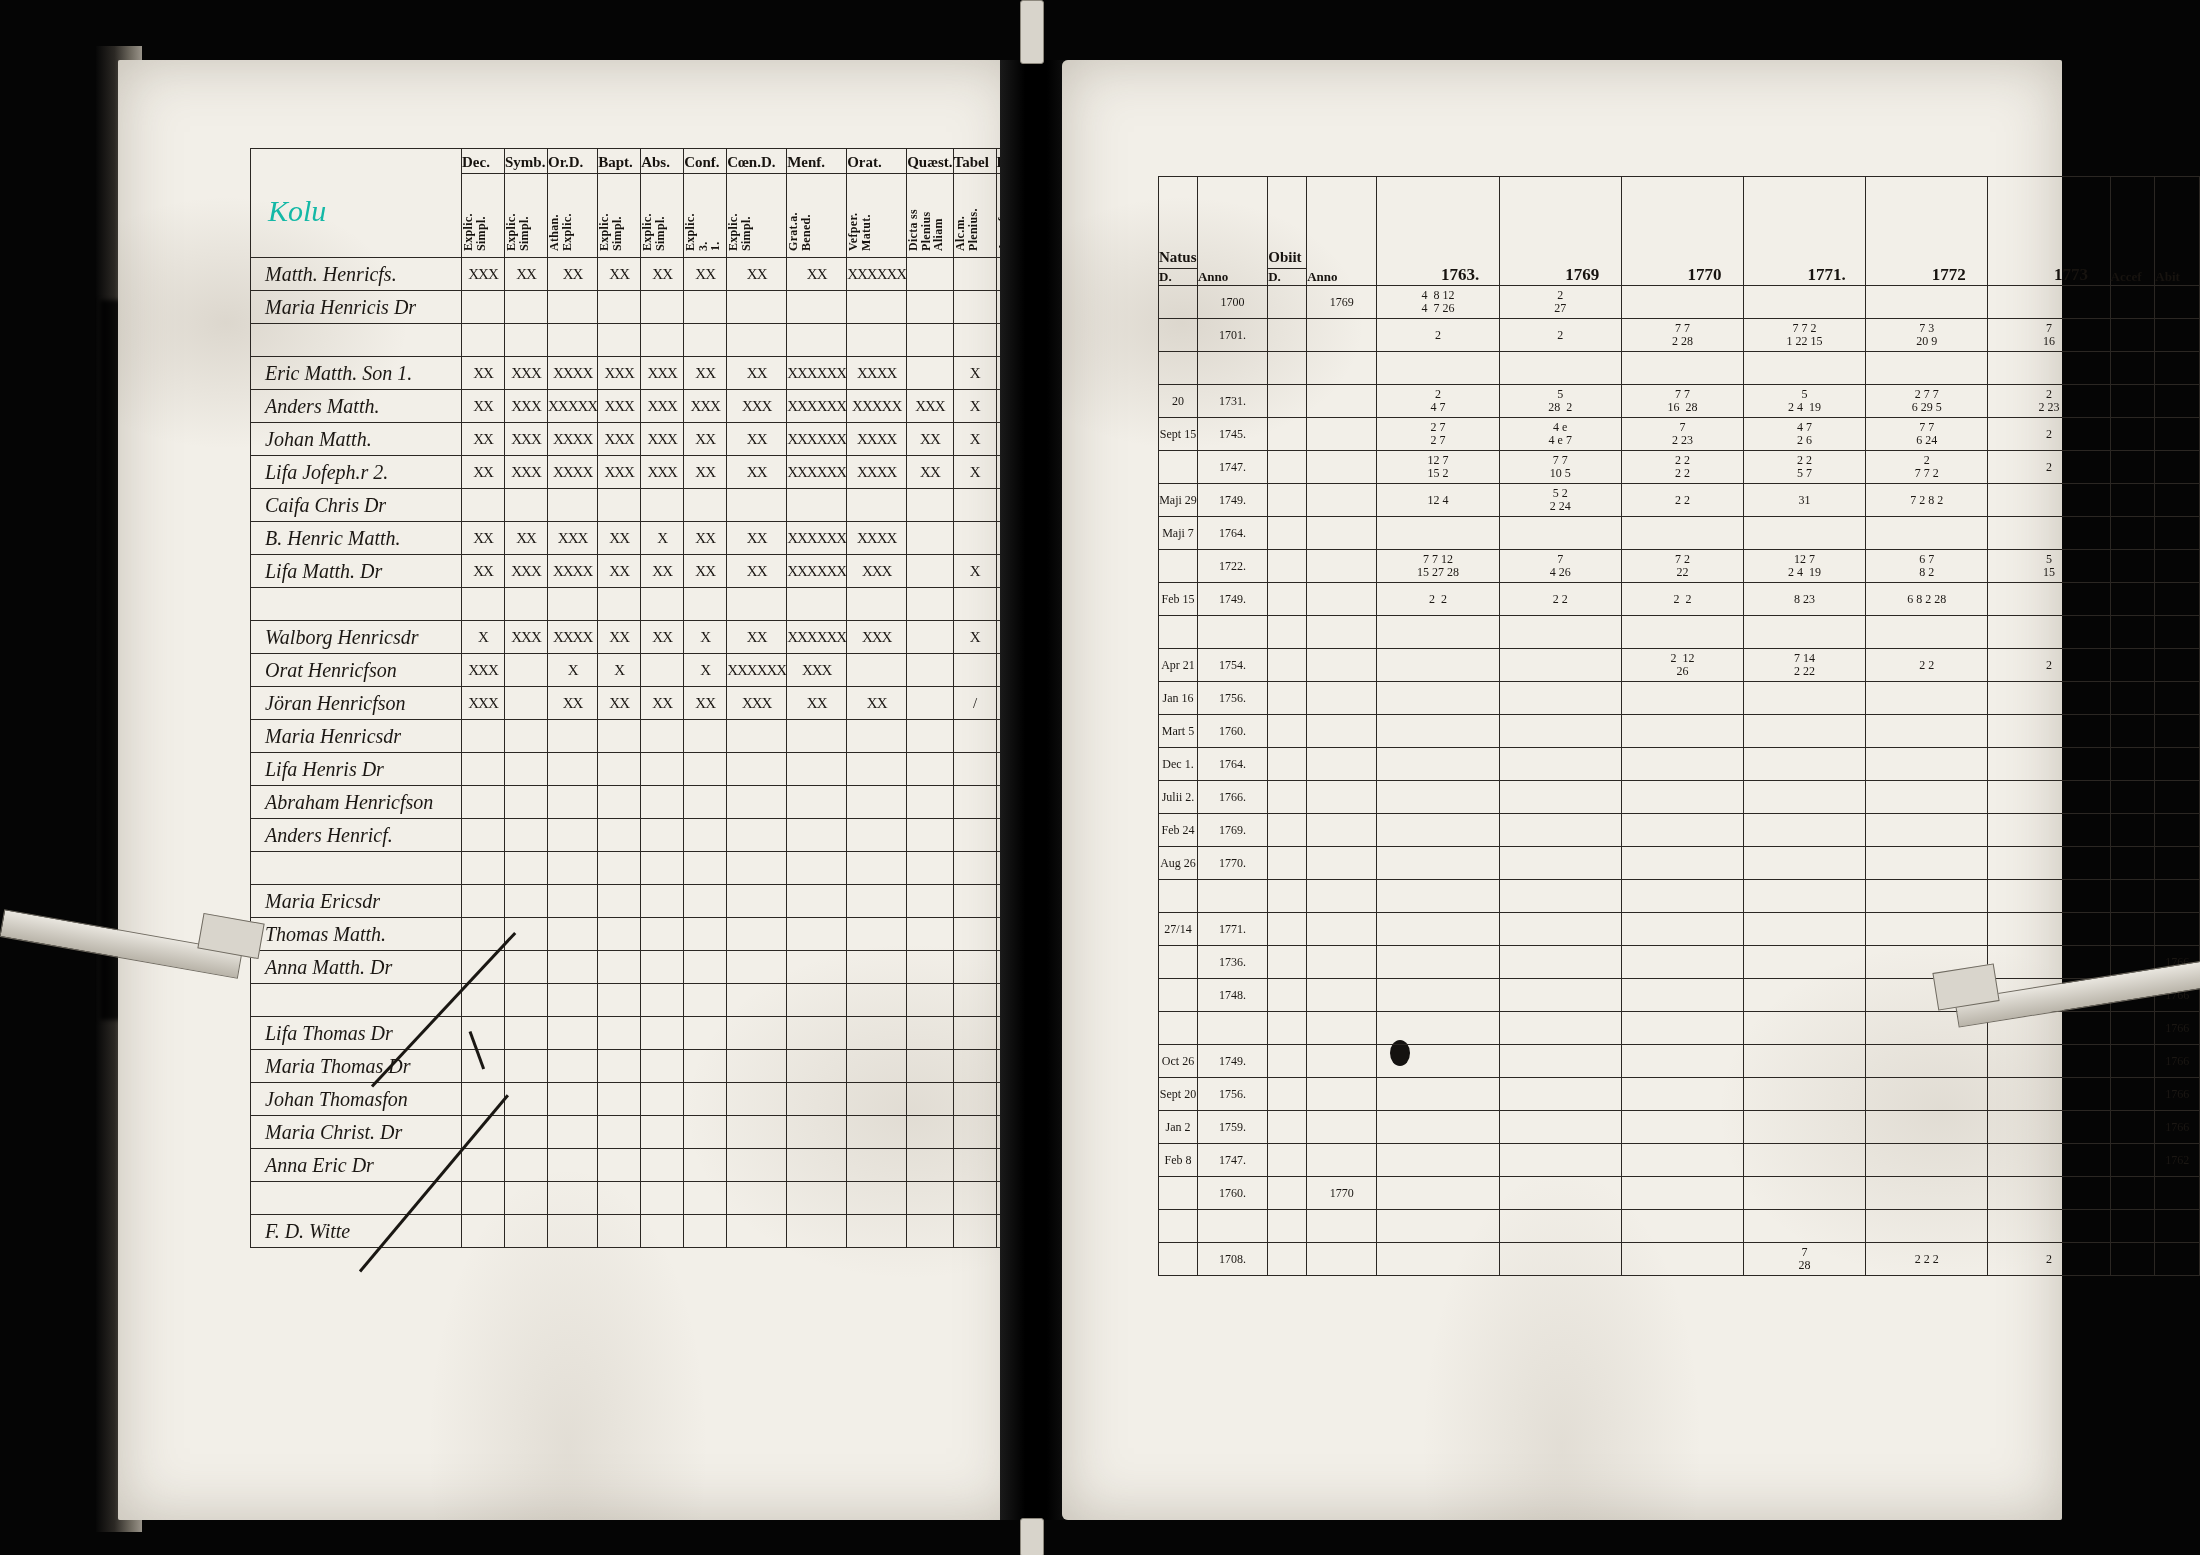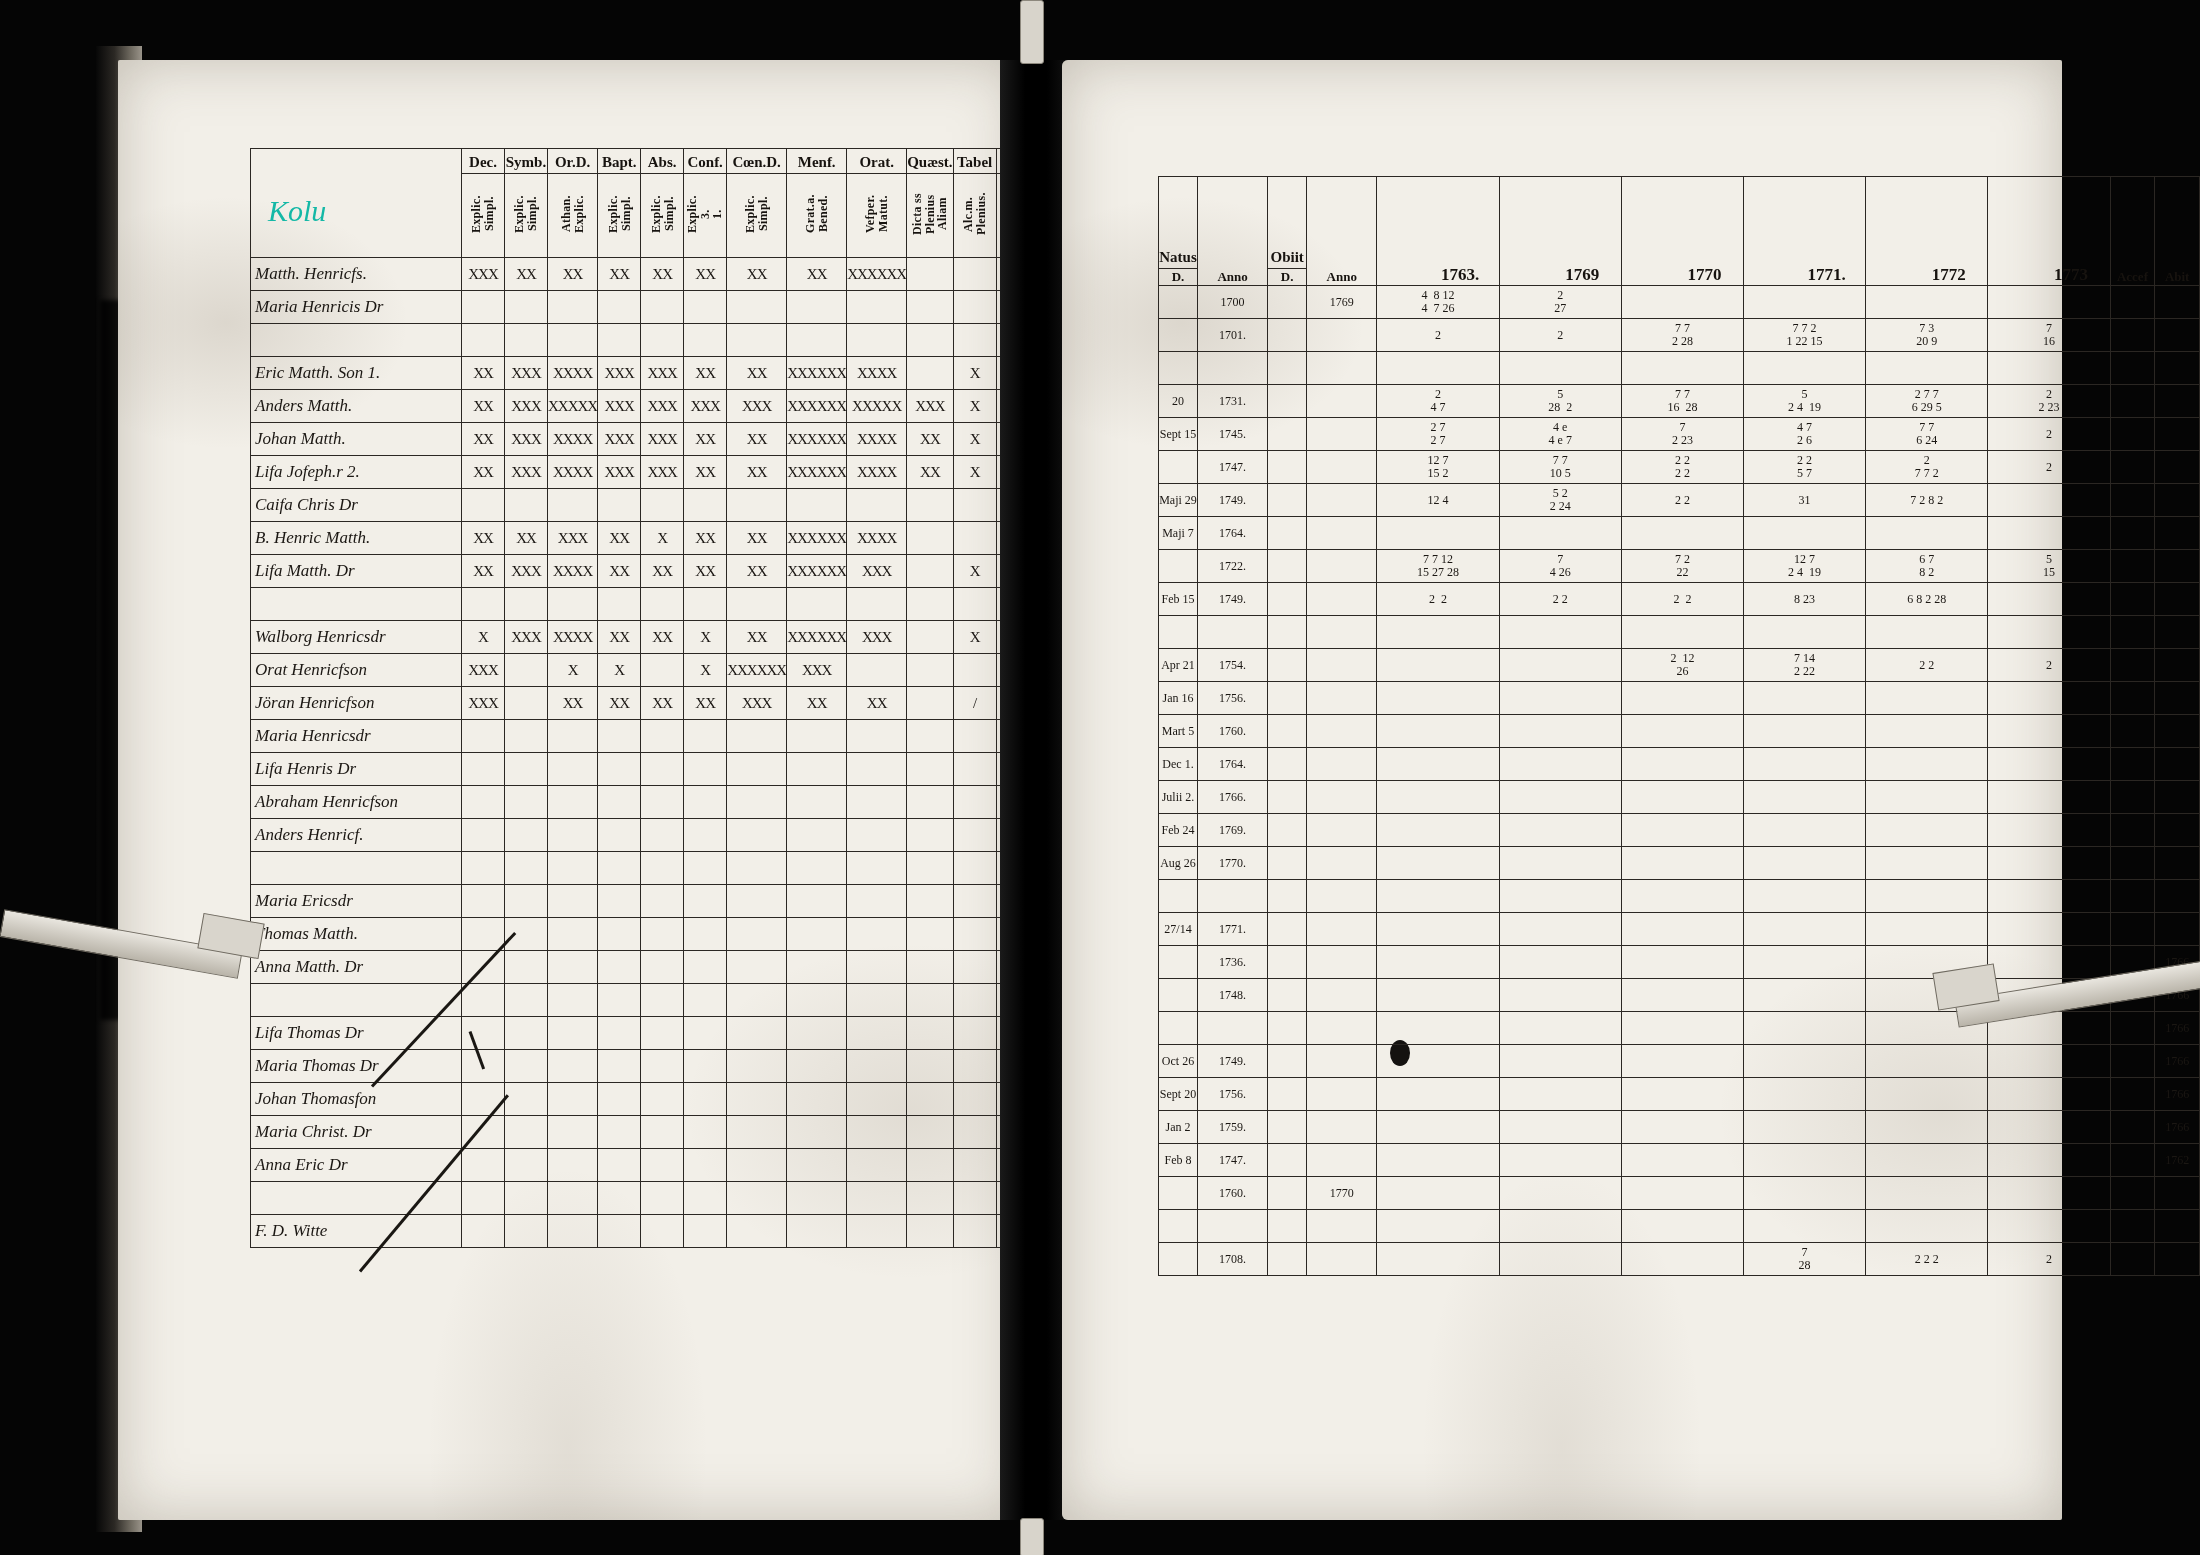--- a/index.html
+++ b/index.html
@@ -45,29 +45,29 @@
   .rod-right{left:1955px;top:980px;width:250px;height:26px;transform:rotate(-9deg);}
   .rod-right-tip{left:1935px;top:968px;width:60px;height:36px;transform:rotate(-9deg);background:#d9d5cc;}
 
   
   table{border-collapse:collapse;position:absolute;}
   td,th{border:1px solid #2b2723;padding:0;}
 
   .tbl-left{left:250px;top:148px;}
   .tbl-right{left:1158px;top:176px;}
 
-  .hdr{height:108px;vertical-align:bottom;text-align:center;font-size:13px;color:#17130f;}
+  .hdr{height:108px;vertical-align:bottom;text-align:left;font-size:13px;color:#17130f;}
   .hdr .top{display:block;font-size:15px;font-weight:bold;padding-bottom:2px;border-bottom:1px solid #2b2723;}
   .vert{writing-mode:vertical-rl;transform:rotate(180deg);font-size:12px;line-height:1.05;
         height:74px;margin:3px auto 2px;white-space:pre;letter-spacing:.3px;}
 
   .namecol{width:210px;}
   .xcol{width:42px;}
   .row{height:33px;}
-  .namecell{font-size:17px;color:#1b1713;padding-left:4px;white-space:nowrap;
+  .namecell{font-size:20px;color:#1b1713;padding-left:14px;white-space:nowrap;
             font-family:"Liberation Serif",serif;font-style:italic;}
   .marks{font-size:15px;text-align:center;color:#1b1713;letter-spacing:-1px;}
 
   
   .rcol-d{width:38px;}
   .rcol-anno{width:70px;}
   .rcol-year{width:78px;padding-left:44px;}
   .rcol-sm{width:44px;}
   .ycell{font-size:12px;text-align:center;line-height:1.05;color:#1b1713;white-space:pre;}
   .ryear{font-size:17px;font-weight:bold;text-align:center;}

